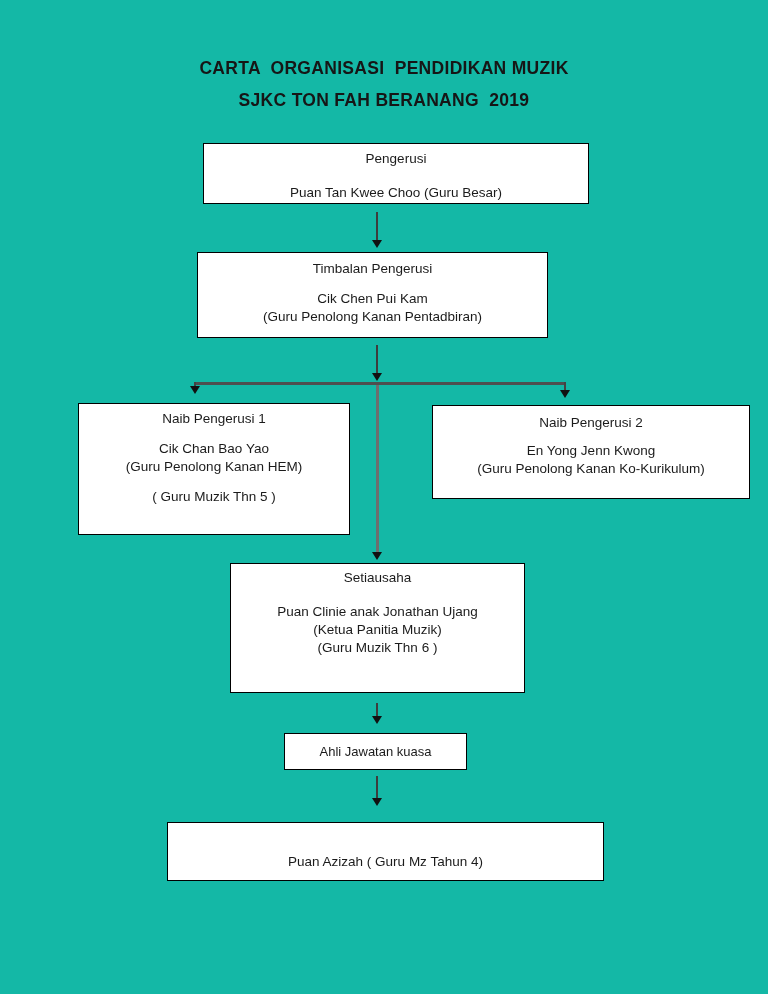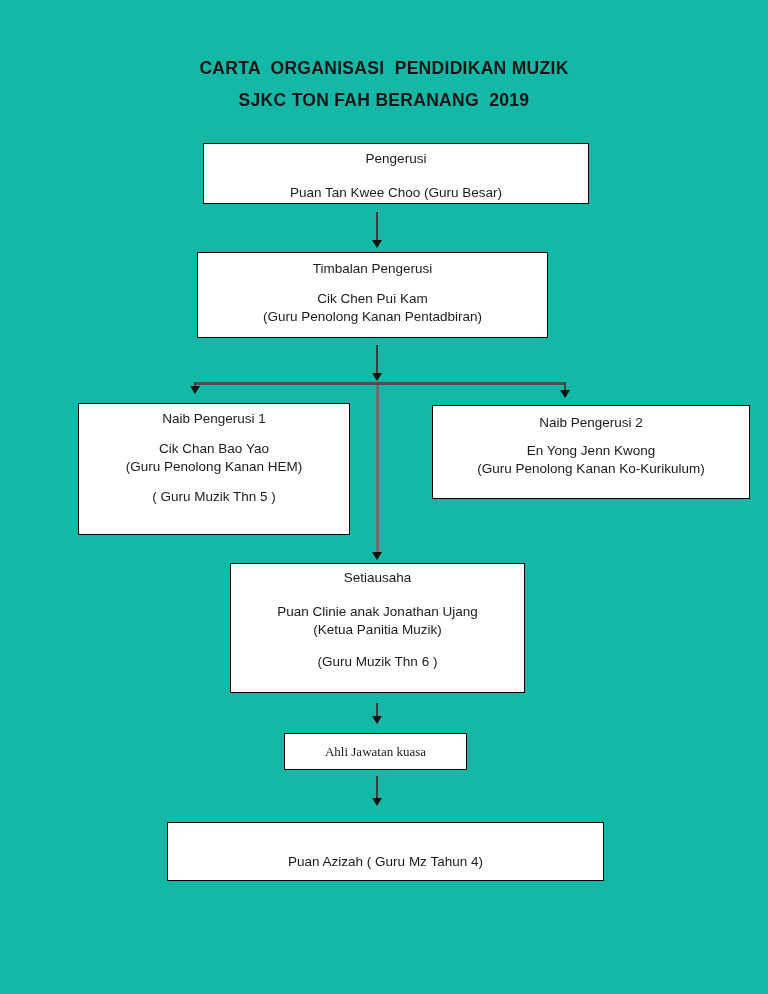--- a/index.html
+++ b/index.html
@@ -123,24 +123,24 @@
   <div class="box" style="left:432px;top:405px;width:318px;height:94px;padding-top:8px;">
     <div class="line">Naib Pengerusi 2</div>
     <div class="line" style="margin-top:10px;">En Yong Jenn Kwong</div>
     <div class="line">(Guru Penolong Kanan Ko-Kurikulum)</div>
   </div>
 
   <div class="box" style="left:230px;top:563px;width:295px;height:130px;padding-top:5px;">
     <div class="line">Setiausaha</div>
     <div class="line" style="margin-top:16px;">Puan Clinie anak Jonathan Ujang</div>
     <div class="line">(Ketua Panitia Muzik)</div>
-    <div class="line" style="margin-top:14px;">(Guru Muzik Thn 6 )</div>
+    <div class="line" style="">(Guru Muzik Thn 6 )</div>
   </div>
 
-  <div class="box ajk-box" style="left:284px;top:733px;width:183px;height:37px;font-family:Liberation Serif, serif;">
+  <div class="box ajk-box" style="left:284px;top:733px;width:183px;height:37px;">
     <div class="line">Ahli Jawatan kuasa</div>
   </div>
 
   <div class="box" style="left:167px;top:822px;width:437px;height:59px;padding-top:30px;">
     <div class="line">Puan Azizah ( Guru Mz Tahun 4)</div>
   </div>
 
 </div>
 
 </body></html>

